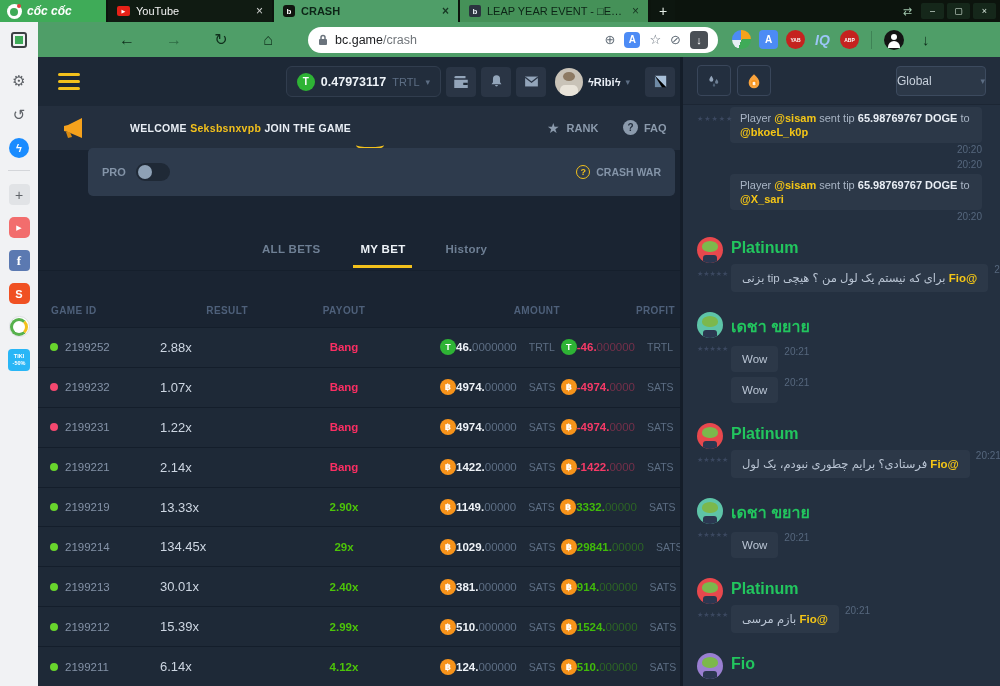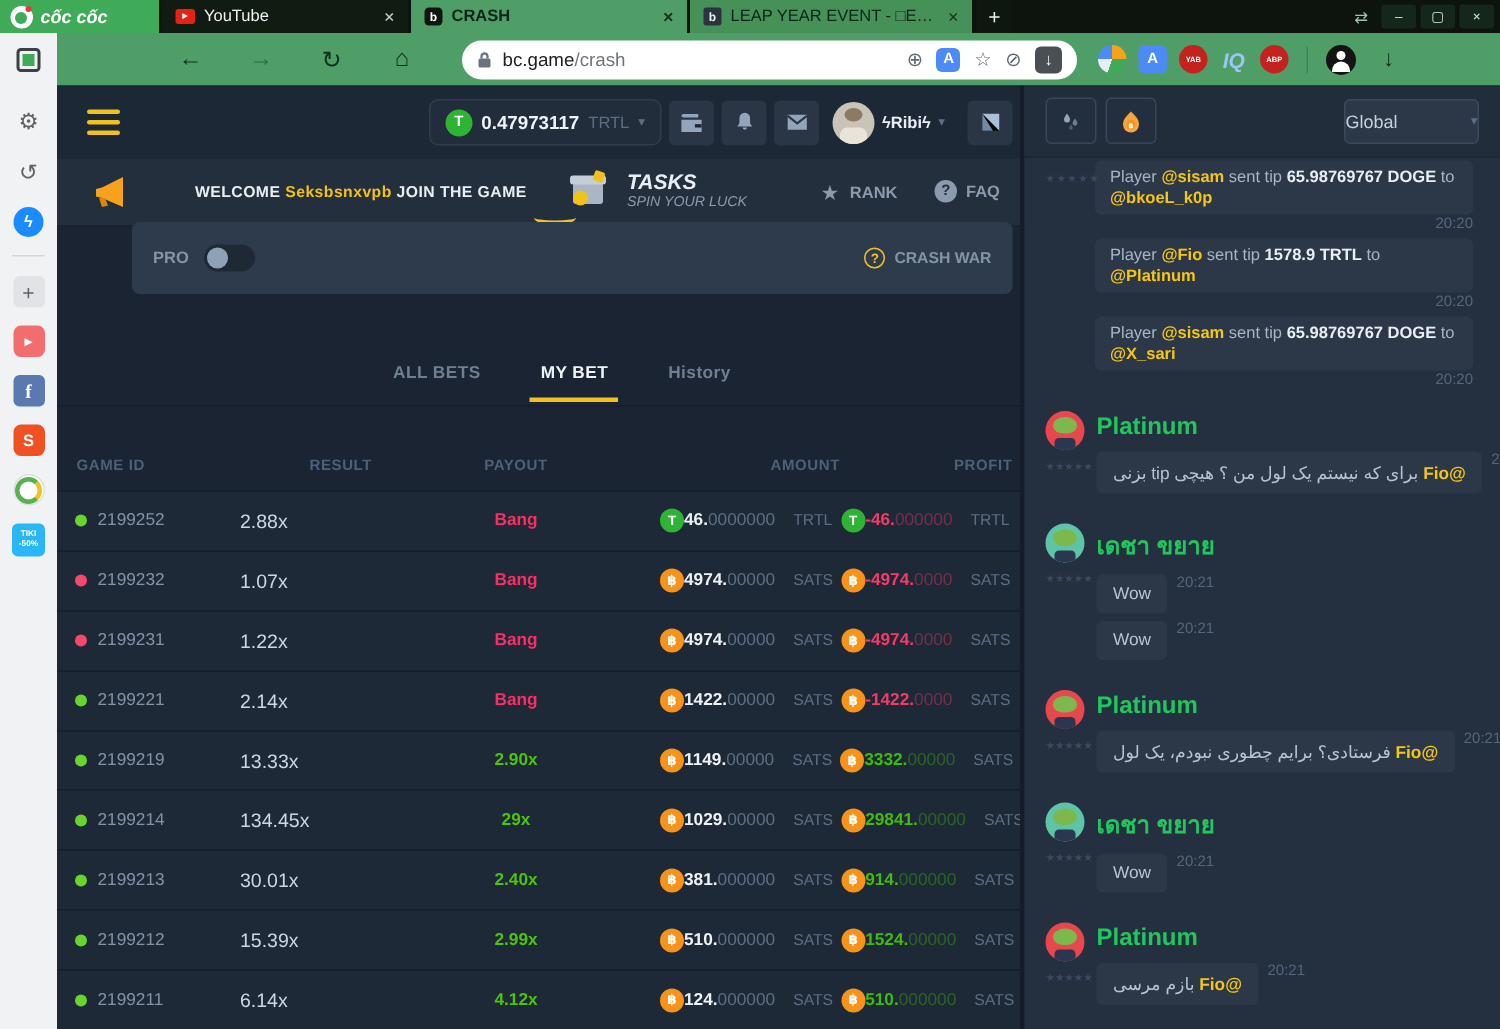--- a/index.html
+++ b/index.html
@@ -292,32 +292,20 @@
       <svg width="26" height="24" viewBox="0 0 26 24">
           <path d="M2 10v5l4 1 14 6V2L6 9z" fill="#f6a21c"></path>
           <path d="M4 16l2 6 4-1-2-5z" fill="#d88a10"></path>
         </svg>
     </span>
     <span class="welcome">
       <span>WELCOME</span>
       <span class="yname">Seksbsnxvpb</span>
       <span>JOIN THE GAME</span>
     </span>
-    <div class="tasks">
-      <svg width="34" height="32" viewBox="0 0 34 32">
-          <rect x="6" y="12" width="20" height="14" rx="2" fill="#aab6c6"></rect>
-          <rect x="4" y="7" width="24" height="6" rx="2" fill="#c3ced9"></rect>
-          <circle cx="11" cy="22" r="5" fill="#f3c11c"></circle>
-          <rect x="20" y="4" width="7" height="7" rx="1.5" fill="#f3c11c" transform="rotate(18 23 7)"></rect>
-        </svg>
-      <span>
-        <div class="tasks-t">TASKS</div>
-        <div class="tasks-s">SPIN YOUR LUCK</div>
-      </span>
-    </div>
     <div class="rank">
       <span class="st">★</span>
       <span>RANK</span>
     </div>
     <div class="faq">
       <span class="qcirc">?</span>
       <span>FAQ</span>
     </div>
   </div>
 
@@ -544,21 +532,20 @@
   </div>
 
   <div class="feed">
     <span class="ghost-stars">★★★★★</span>
 
     <div class="tip">
       <div class="bubble"><span>Player</span> <span class="mention">@sisam</span> <span>sent tip</span> <b>65.98769767 DOGE</b> <span>to</span> <span class="mention">@bkoeL_k0p</span></div>
       <span class="time">20:20</span>
     </div>
     <div class="tip">
-      <div class="bubble"><span>Player</span> <span class="mention">@Fio</span> <span>sent tip</span> <b>1578.9 TRTL</b> <span>to</span> <span class="mention">@Platinum</span></div>
       <span class="time">20:20</span>
     </div>
     <div class="tip">
       <div class="bubble"><span>Player</span> <span class="mention">@sisam</span> <span>sent tip</span> <b>65.98769767 DOGE</b> <span>to</span> <span class="mention">@X_sari</span></div>
       <span class="time">20:20</span>
     </div>
 
     <div class="msg">
       <div class="avcol">
         <div class="avatar" style="background: rgb(232, 72, 77);"></div>

